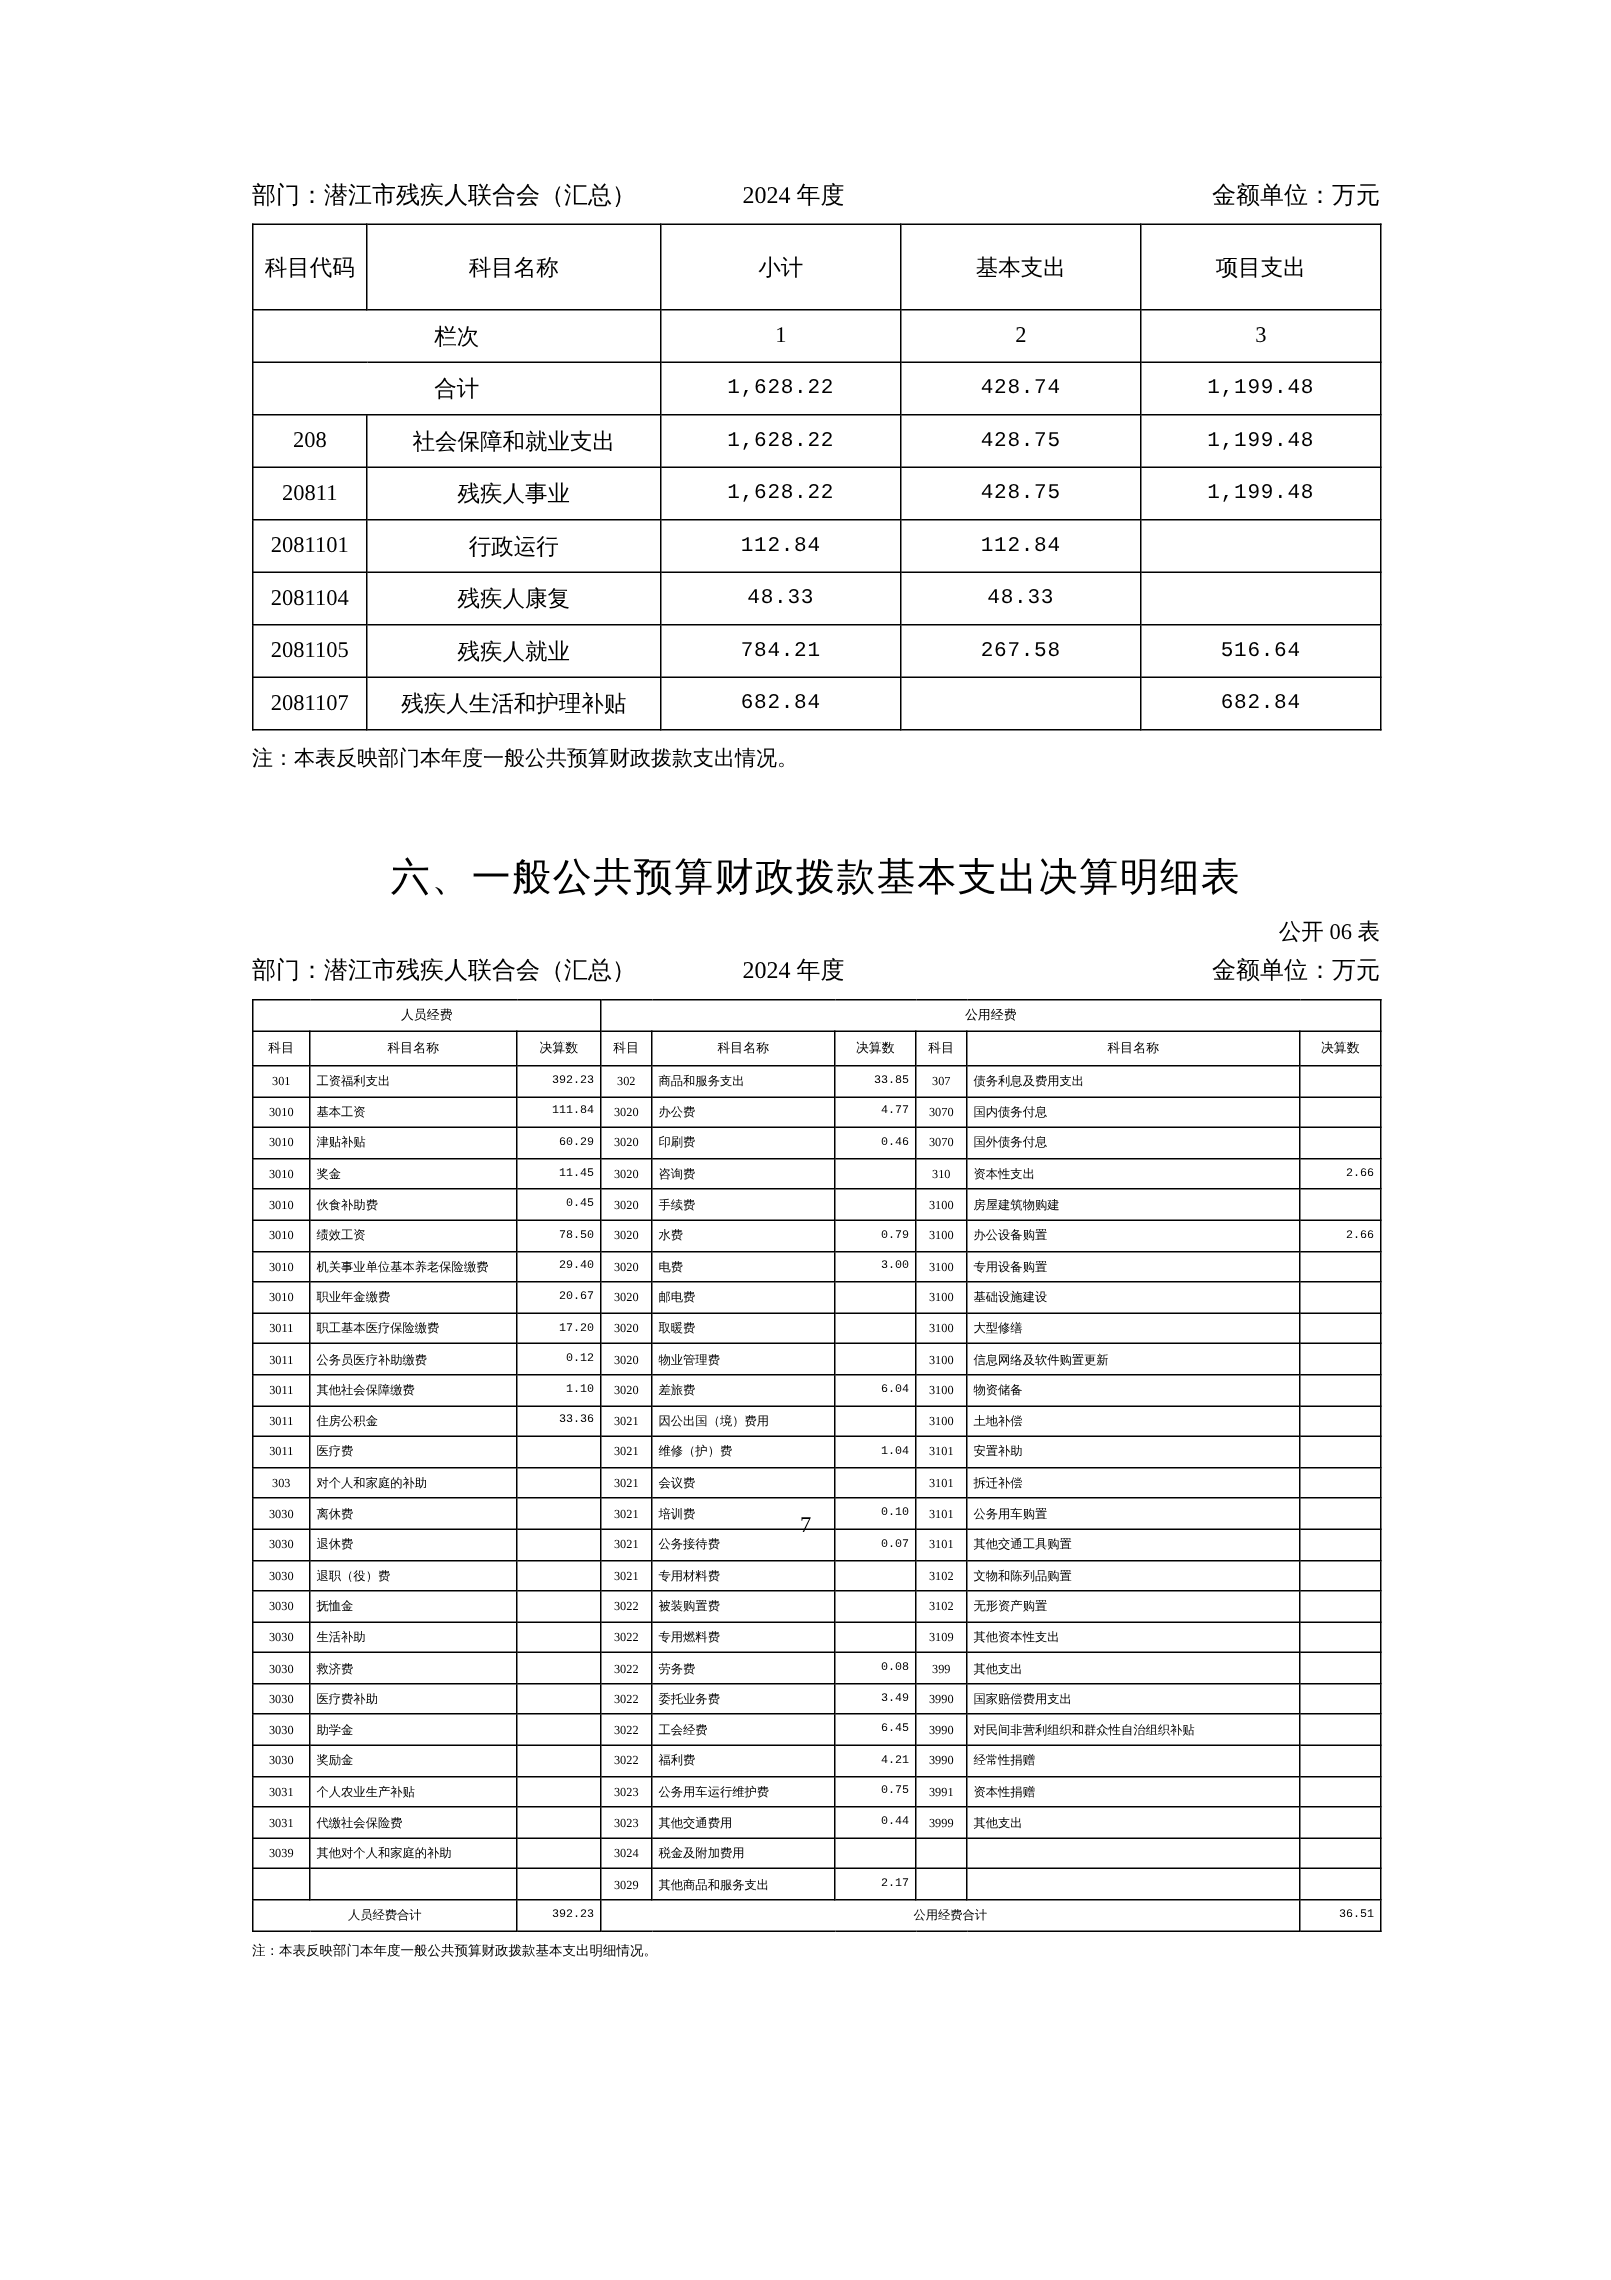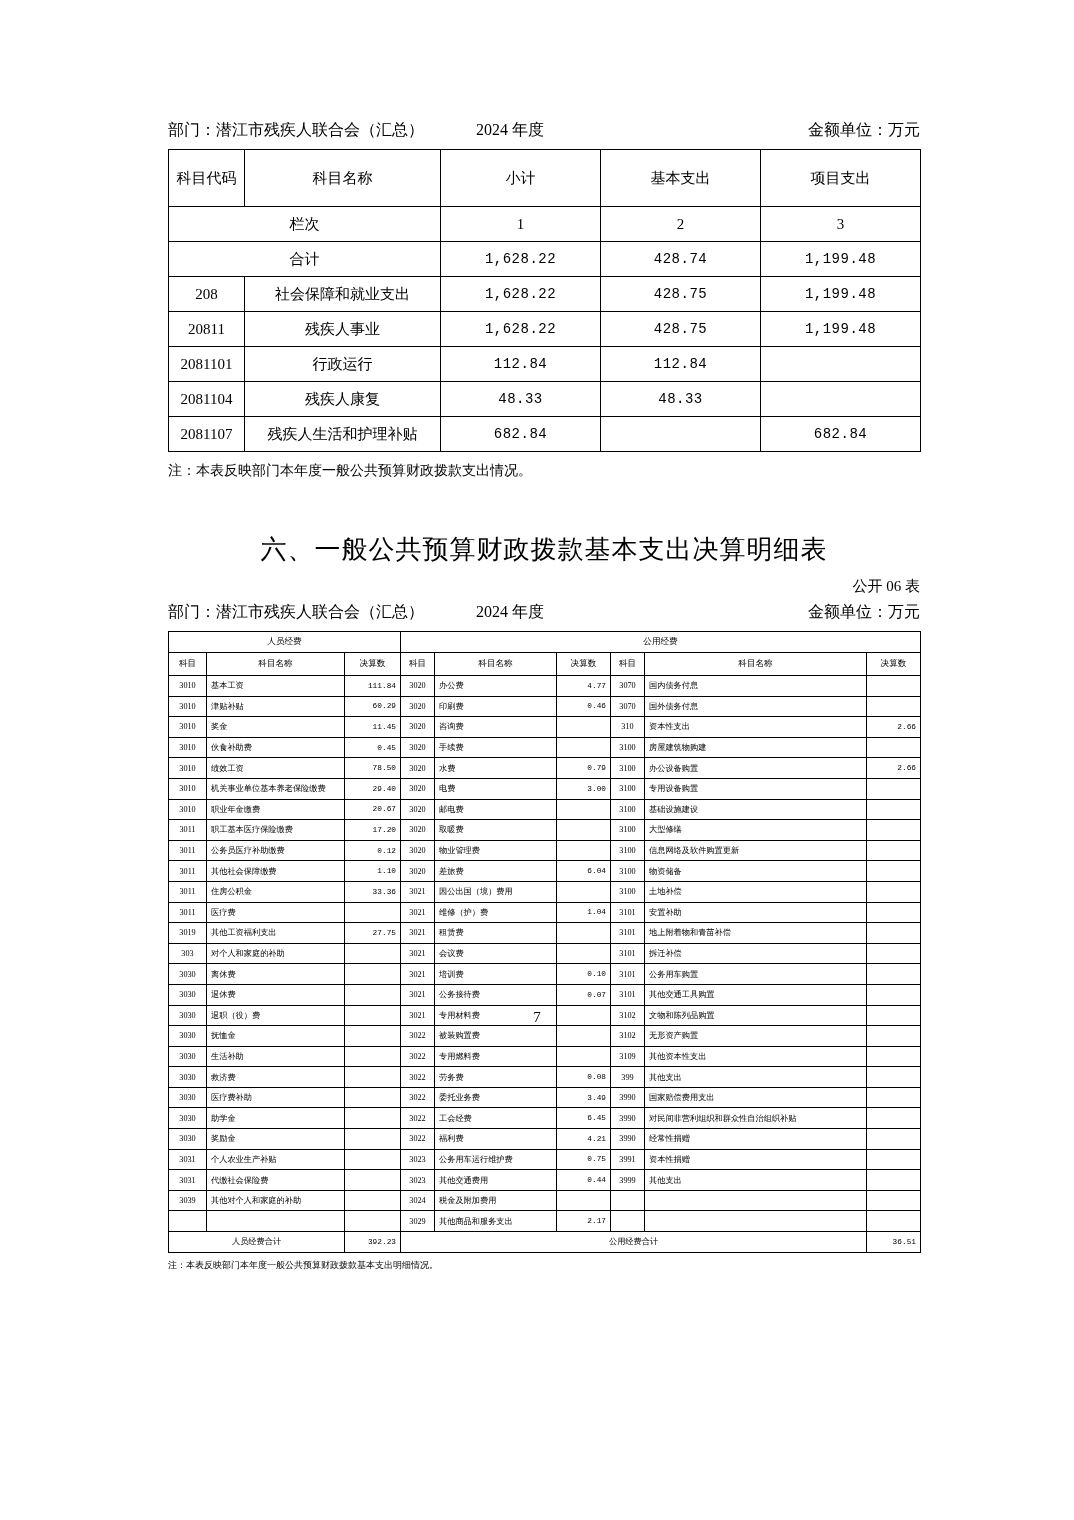--- a/index.html
+++ b/index.html
@@ -30,21 +30,21 @@
 
   
   .hdr-line {
     display: flex;
     align-items: baseline;
     font-size: 16px;
     margin-bottom: 8px;
     white-space: nowrap;
   }
   .hdr-dept { }
-  .hdr-year { margin-left: 52px; }
+  .hdr-year { margin-left: 71px; }
   .hdr-unit { margin-left: auto; }
 
   
   table.t1 {
     border-collapse: collapse;
     width: 752px;
     table-layout: fixed;
     font-size: 15px;
   }
   table.t1 td, table.t1 th {
@@ -203,20 +203,27 @@
           <td class="num">112.84</td>
           <td class="num">112.84</td>
           <td class="num"></td>
         </tr>
         <tr>
           <td class="code">2081104</td>
           <td class="lbl">残疾人康复</td>
           <td class="num">48.33</td>
           <td class="num">48.33</td>
           <td class="num"></td>
+        </tr>
+        <tr>
+          <td class="code">2081105</td>
+          <td class="lbl">残疾人就业</td>
+          <td class="num">784.21</td>
+          <td class="num">267.58</td>
+          <td class="num">516.64</td>
         </tr>
         <tr>
           <td class="code">2081107</td>
           <td class="lbl">残疾人生活和护理补贴</td>
           <td class="num">682.84</td>
           <td class="num"></td>
           <td class="num">682.84</td>
         </tr>
       </tbody>
     </table>
@@ -254,20 +261,31 @@
           <td class="hd">科目名称</td>
           <td class="hd">决算数</td>
           <td class="hd">科目</td>
           <td class="hd">科目名称</td>
           <td class="hd">决算数</td>
           <td class="hd">科目</td>
           <td class="hd">科目名称</td>
           <td class="hd">决算数</td>
         </tr>
 
+        <tr>
+            <td class="c">301</td>
+            <td class="l">工资福利支出</td>
+            <td class="r">392.23</td>
+            <td class="c">302</td>
+            <td class="l">商品和服务支出</td>
+            <td class="r">33.85</td>
+            <td class="c">307</td>
+            <td class="l">债务利息及费用支出</td>
+            <td class="r"></td>
+          </tr>
           <tr>
             <td class="c">3010</td>
             <td class="l">基本工资</td>
             <td class="r">111.84</td>
             <td class="c">3020</td>
             <td class="l">办公费</td>
             <td class="r">4.77</td>
             <td class="c">3070</td>
             <td class="l">国内债务付息</td>
             <td class="r"></td>
@@ -387,31 +405,20 @@
             <td class="l">医疗费</td>
             <td class="r"></td>
             <td class="c">3021</td>
             <td class="l">维修（护）费</td>
             <td class="r">1.04</td>
             <td class="c">3101</td>
             <td class="l">安置补助</td>
             <td class="r"></td>
           </tr>
           <tr>
-            <td class="c">3019</td>
-            <td class="l">其他工资福利支出</td>
-            <td class="r">27.75</td>
-            <td class="c">3021</td>
-            <td class="l">租赁费</td>
-            <td class="r"></td>
-            <td class="c">3101</td>
-            <td class="l">地上附着物和青苗补偿</td>
-            <td class="r"></td>
-          </tr>
-          <tr>
             <td class="c">303</td>
             <td class="l">对个人和家庭的补助</td>
             <td class="r"></td>
             <td class="c">3021</td>
             <td class="l">会议费</td>
             <td class="r"></td>
             <td class="c">3101</td>
             <td class="l">拆迁补偿</td>
             <td class="r"></td>
           </tr>

